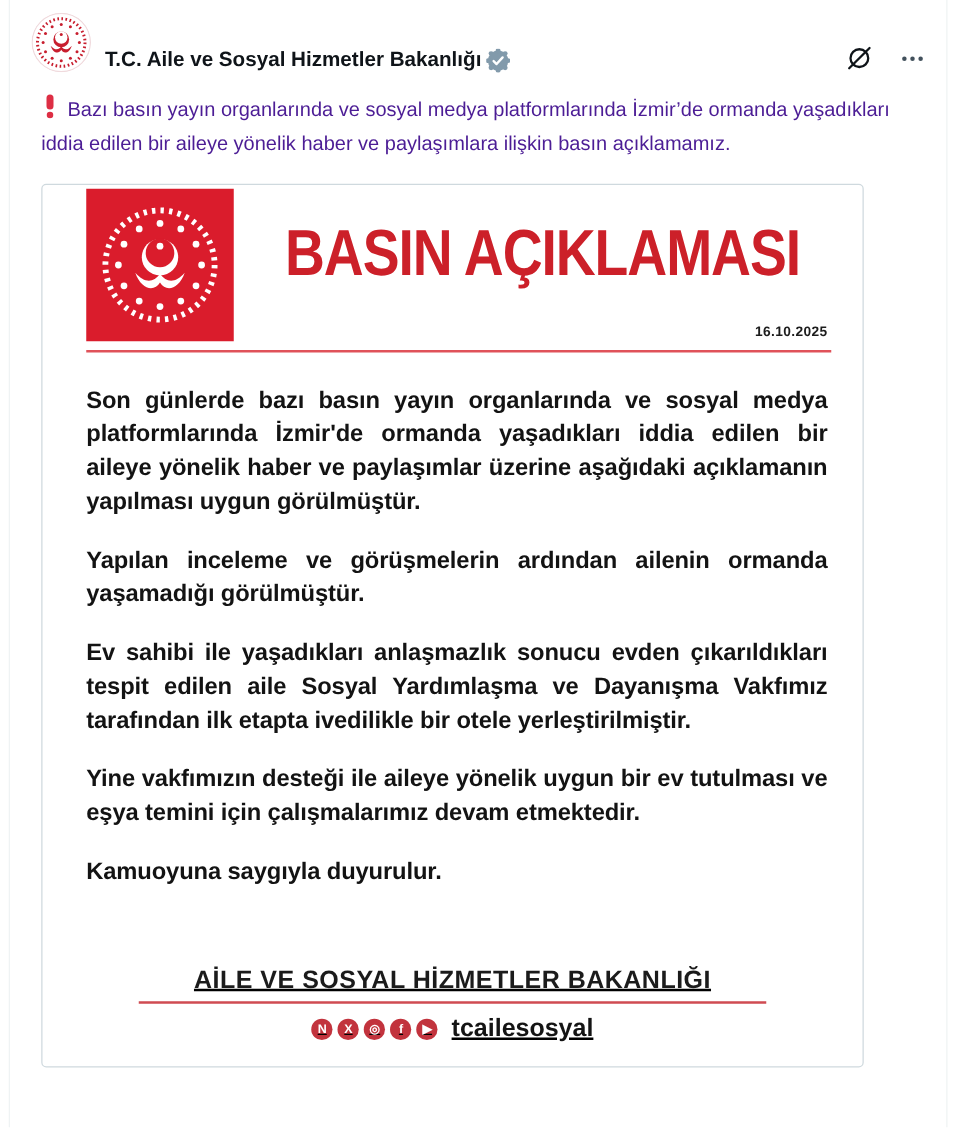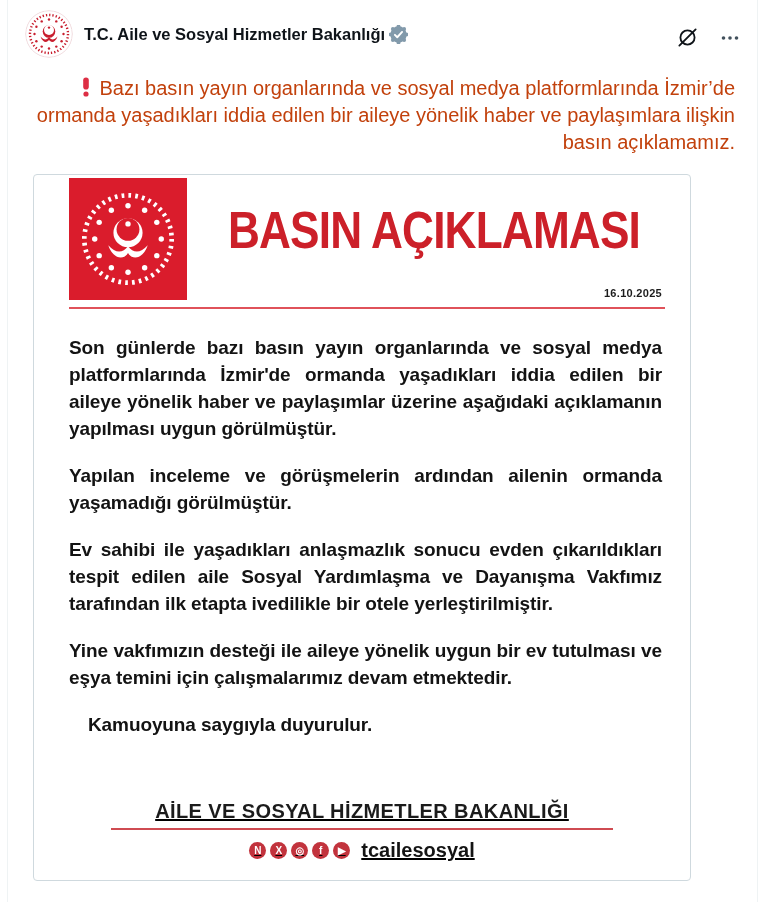--- a/index.html
+++ b/index.html
@@ -6,29 +6,29 @@
   body{
     width:775px;height:902px;background:#ffffff;
     font-family:"Liberation Sans",sans-serif;
     -webkit-font-smoothing:antialiased;position:relative;overflow:hidden;
   }
   .column{
     box-sizing:border-box;position:absolute;left:7px;top:0;width:751px;height:902px;
     background:#fff;border-left:1px solid #eff3f4;border-right:1px solid #eff3f4;
   }
   
-  .header-row{display:flex;align-items:center;padding:10px 14px 0 17px;}
+  .header-row{display:flex;align-items:flex-end;padding:10px 14px 0 17px;}
   .avatar{width:48px;height:48px;border-radius:50%;overflow:hidden;flex:none;cursor:pointer;}
   .names{margin-left:11px;padding-top:1px;min-width:0;}
   .name-line{display:flex;align-items:center;gap:4px;font-weight:bold;font-size:16.5px;color:#0f1419;}
   .handle{font-size:15.5px;color:#536471;margin-top:3px;}
   .header-actions{margin-left:auto;display:flex;gap:20px;align-items:center;padding-top:7px;padding-right:2px;}
   .icon-btn{cursor:pointer;display:flex;align-items:center;justify-content:center;background:none;border:none;padding:0;}
   
-  .tweet-text{padding:0 22px 0 25px;margin-top:17px;font-size:20px;line-height:27px;color:#c2410c;text-align:right;}
+  .tweet-text{padding:0 22px 0 25px;margin-top:17px;font-size:16px;line-height:27px;color:#4c1d95;}
   .excl{vertical-align:-2px;margin-right:7px;}
   
   .media-card{
     box-sizing:border-box;margin:18px 0 0 25px;width:658px;height:707px;
     border:1px solid #cfd9de;border-radius:4px;overflow:hidden;background:#fff;cursor:pointer;
   }
   .pr{display:flex;flex-direction:column;height:100%;box-sizing:border-box;}
   .pr-header{position:relative;flex:none;height:127px;}
   .pr-logo{
     width:118px;height:122px;margin:3px 0 0 35px;background:#da1c2c;
@@ -39,21 +39,21 @@
     font-size:52px;font-weight:bold;color:#cc2029;letter-spacing:-1px;
     transform:scaleX(.85);white-space:nowrap;
   }
   .pr-date{position:absolute;right:28px;bottom:3px;font-size:11px;font-weight:bold;color:#1c1c1c;letter-spacing:.3px;}
   .pr-hr{border:none;border-top:2px solid #e0525a;margin:5px 25px 0 35px;}
   .pr-body{margin:25px 28px 0 35px;}
   .pr-body p{
     margin:0 0 20px;font-size:19px;font-weight:bold;line-height:27px;
     text-align:justify;color:#131313;letter-spacing:-.1px;
   }
-  .pr-body p:last-child{margin-bottom:0;margin-left:19px;}
+  .pr-body p:last-child{margin-bottom:0;}
   .pr-footer{margin-top:auto;flex:none;text-align:center;padding-bottom:18px;text-decoration:underline;}
   .pr-ministry{font-size:20px;font-weight:bold;color:#1b1b1b;letter-spacing:.4px;}
   .pr-underline{width:502px;border:none;border-top:2px solid #cf4b52;margin:5px auto 9px;}
   .pr-social{display:flex;justify-content:center;align-items:center;gap:4px;}
   .social-dot{
     width:17px;height:17px;border-radius:50%;background:#c2333d;color:#fff;
     font-size:10px;font-weight:bold;display:flex;align-items:center;justify-content:center;flex:none;
     line-height:1;
   }
   .social-handle{margin-left:7px;font-size:20px;font-weight:bold;color:#141414;}

